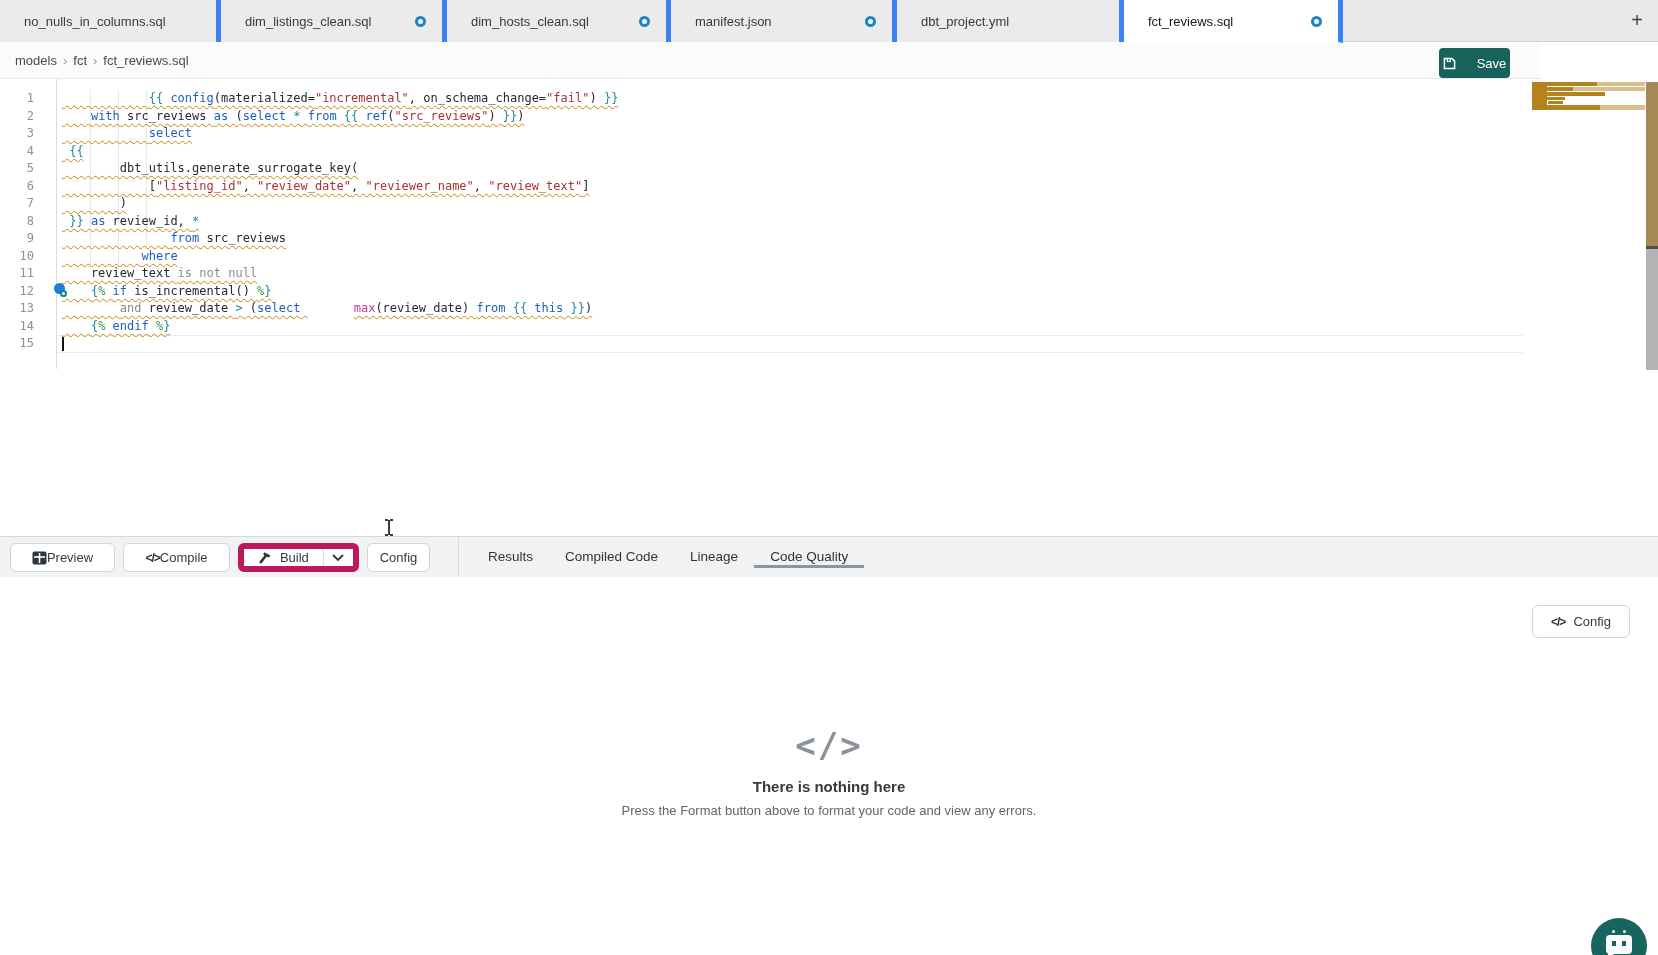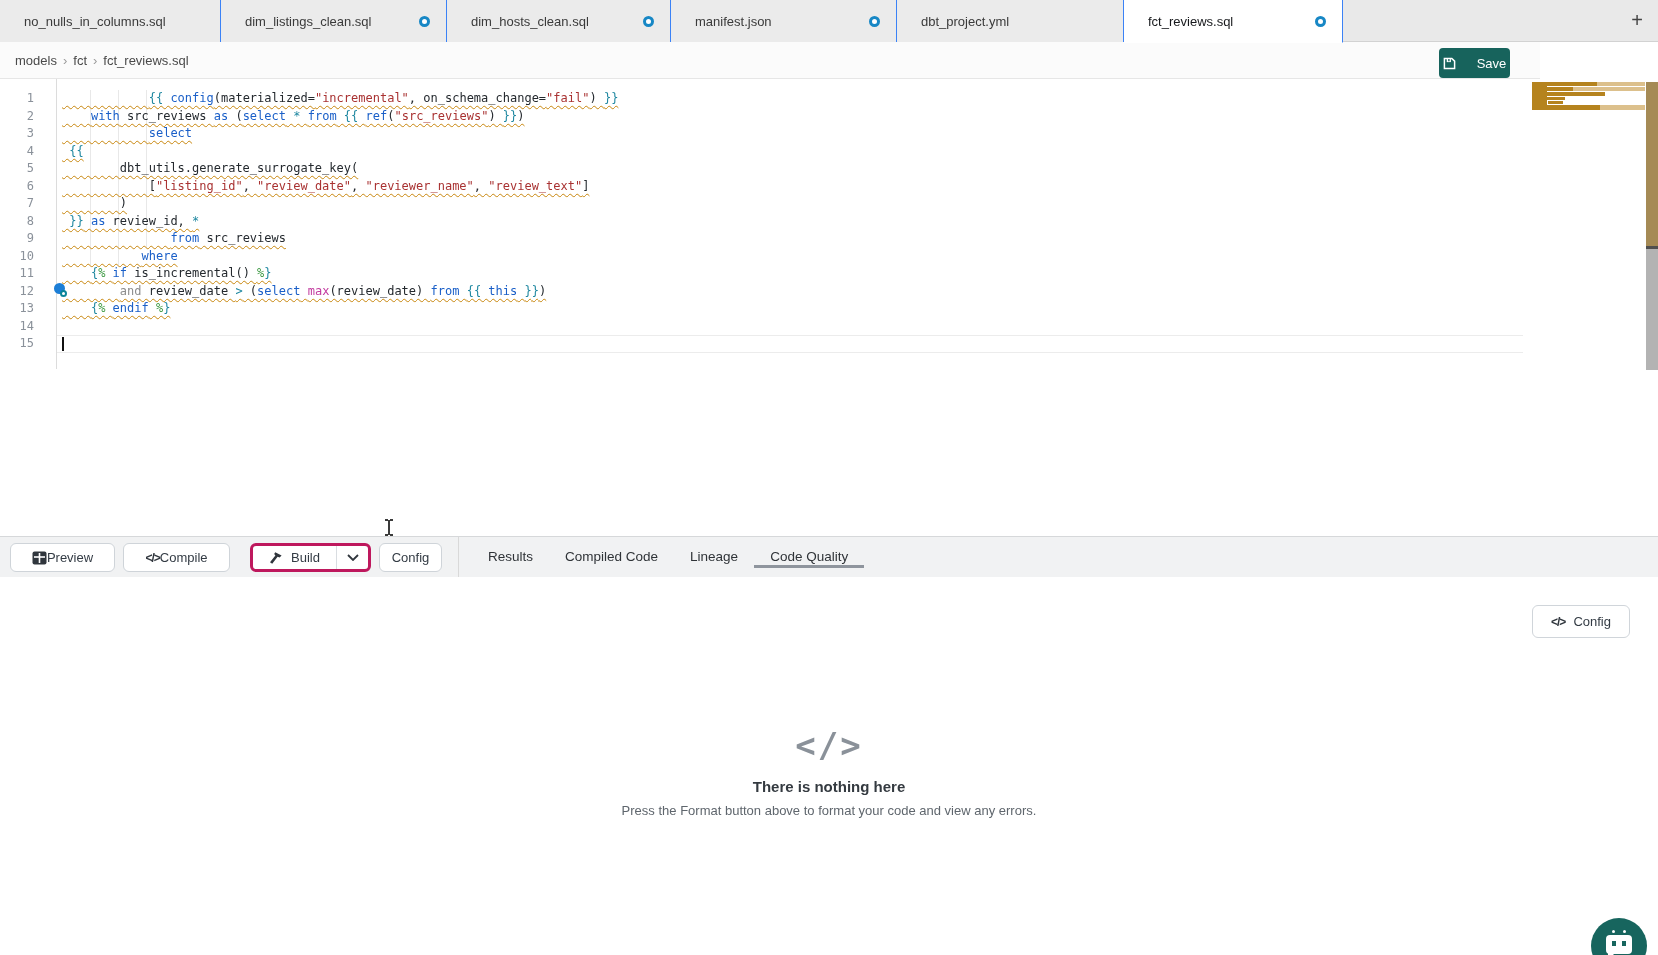--- a/index.html
+++ b/index.html
@@ -3,21 +3,21 @@
 <meta charset="utf-8">
 <style>
   * { margin:0; padding:0; box-sizing:border-box; }
   html,body { width:1658px; height:955px; overflow:hidden; background:#fff;
     font-family:"Liberation Sans", sans-serif; }
 
   
   .tabbar { position:absolute; left:0; top:0; width:1658px; height:42px;
     background:#e9e9e9; border-bottom:1px solid #d2d2d2; display:flex; }
   .ftab { position:relative; height:42px; display:flex; align-items:center;
-    padding-left:24px; border-right:1px solid #3b82f6; background:#ebebeb;
+    padding-left:24px; border-right:5px solid #3b82f6; background:#ebebeb;
     font-size:13px; color:#3a3a3a; cursor:pointer; }
   .ftab.active { background:#fff; color:#17191c; border-bottom:1px solid #fff;
     height:43px; z-index:2; }
   .ftab .dot { position:absolute; right:16px; top:16px; width:11px; height:11px;
     border-radius:50%; border:3px solid #1787c5; background:#fff; }
   .plus { position:absolute; right:8px; top:8px; width:26px; height:26px;
     font-size:20px; color:#444; text-align:center; line-height:25px; cursor:pointer; }
 
   
   .crumbbar { position:absolute; left:0; top:42px; width:1540px; height:37px;
@@ -35,21 +35,21 @@
   .gutter { position:absolute; left:0; top:11px; width:56px; }
   .gutter-border { position:absolute; left:56px; top:0; width:1px; height:290px; background:#dcdcdc; }
   .gnum { height:17.5px; line-height:17.5px; width:34px; text-align:right;
     color:#8a919a; font-size:12px; }
   .codecol { position:absolute; left:62px; top:11px; }
   .cline { height:17.5px; line-height:17.5px; white-space:pre; cursor:text; }
   .squig { text-decoration:underline; text-decoration-style:wavy;
     text-decoration-color:#c8860d; text-decoration-thickness:1px; text-underline-offset:3px; }
   .tok-t { color:#24292e; } .tok-k { color:#1a5fc8; } .tok-s { color:#a93232; }
   .tok-j { color:#1e87a0; } .tok-g { color:#3d9a43; } .tok-gr { color:#8c8c8c; }
-  .tok-m { color:#c23a9e; }
+  .tok-m { color:#c23a9e;margin-left:46px; }
   .activeline { position:absolute; left:57px; top:256px; width:1466px; height:17.5px;
     border-top:1px solid #ececec; border-bottom:1px solid #ececec; }
   .caret { position:absolute; left:62px; top:258px; width:2px; height:14px; background:#111; }
   .iguide { position:absolute; width:1px; background:#e8e8e8; }
   .sugg-icon { position:absolute; left:54px; top:204px; width:16px; height:16px; cursor:pointer; }
   .sugg-icon .big { position:absolute; left:0; top:0; width:11px; height:11px;
     border-radius:50%; background:#1c7ed6; }
   .sugg-icon .small { position:absolute; left:6px; top:7px; width:7px; height:7px;
     border-radius:50%; border:2px solid #0c8599; background:#fff; }
   .mousebeam { position:absolute; left:385px; top:440px; width:9px; height:17px; }
@@ -65,22 +65,22 @@
 
   
   .band { position:absolute; left:0; top:536px; width:1658px; height:41px;
     background:#f1f2f3; border-top:1px solid #d6d8da; }
   .toolbtns { position:absolute; left:10px; top:6px; display:flex; gap:8px; }
   .tbtn { height:29px; background:#fff; border:1px solid #cfd4d9; border-radius:6px;
     display:flex; align-items:center; justify-content:center; 
     font-size:13px; color:#333b44; cursor:pointer; }
   .tbtn svg { display:block; }
   .codeglyph { font-weight:bold; font-size:12px; color:#30363d; letter-spacing:-1px; }
-  .splitwrap { display:flex; height:29px; background:#fff; border:3px solid #be185d;
-    border-radius:6px; overflow:hidden;margin-left:12px; }
+  .splitwrap { display:flex; height:29px; background:#fff; border:6px solid #be185d;
+    border-radius:6px; overflow:hidden; }
   .split-main { width:87px; display:flex; align-items:center; justify-content:center;
     gap:8px; font-size:13px; color:#333b44; border-right:1px solid #d9dde1; cursor:pointer; }
   .split-arrow { width:32px; display:flex; align-items:center; justify-content:center; cursor:pointer; }
   .vdiv { position:absolute; left:458px; top:0; width:1px; height:40px; background:#d9d9d9; }
   .btabs { position:absolute; left:472px; top:0; height:40px; display:flex; }
   .btab { height:30px; line-height:40px; padding:0 16px; font-size:13.5px;
     color:#2f3337; cursor:pointer; position:relative; }
   .btab.active::after { content:""; position:absolute; left:0; right:0; bottom:-1px;
     height:3px; background:#8f959d; }
 
@@ -182,20 +182,21 @@
       <div class="cline"><span class="squig"><span class="tok-t">            </span><span class="tok-j">{{</span><span class="tok-t"> </span><span class="tok-k">config</span><span class="tok-t">(materialized=</span><span class="tok-s">"incremental"</span><span class="tok-t">, on_schema_change=</span><span class="tok-s">"fail"</span><span class="tok-t">) </span><span class="tok-j">}}</span></span></div>
       <div class="cline"><span class="squig"><span class="tok-t">    </span><span class="tok-k">with</span><span class="tok-t"> src_reviews </span><span class="tok-k">as</span><span class="tok-t"> (</span><span class="tok-k">select</span><span class="tok-t"> </span><span class="tok-j">*</span><span class="tok-t"> </span><span class="tok-k">from</span><span class="tok-t"> </span><span class="tok-j">{{</span><span class="tok-t"> </span><span class="tok-k">ref</span><span class="tok-t">(</span><span class="tok-s">"src_reviews"</span><span class="tok-t">) </span><span class="tok-j">}}</span><span class="tok-t">)</span></span></div>
       <div class="cline"><span class="squig"><span class="tok-t">            </span><span class="tok-k">select</span></span></div>
       <div class="cline"><span class="squig"><span class="tok-t"> </span><span class="tok-j">{{</span></span></div>
       <div class="cline"><span class="squig"><span class="tok-t">        dbt_utils.generate_surrogate_key(</span></span></div>
       <div class="cline"><span class="squig"><span class="tok-t">            [</span><span class="tok-s">"listing_id"</span><span class="tok-t">, </span><span class="tok-s">"review_date"</span><span class="tok-t">, </span><span class="tok-s">"reviewer_name"</span><span class="tok-t">, </span><span class="tok-s">"review_text"</span><span class="tok-t">]</span></span></div>
       <div class="cline"><span class="squig"><span class="tok-t">        )</span></span></div>
       <div class="cline"><span class="squig"><span class="tok-t"> </span><span class="tok-j">}}</span><span class="tok-t"> </span><span class="tok-k">as</span><span class="tok-t"> review_id, </span><span class="tok-j">*</span></span></div>
       <div class="cline"><span class="squig"><span class="tok-t">               </span><span class="tok-k">from</span><span class="tok-t"> src_reviews</span></span></div>
       <div class="cline"><span class="squig"><span class="tok-t">           </span><span class="tok-k">where</span></span></div>
+      <div class="cline"><span class="squig"><span class="tok-t">    review_text </span><span class="tok-gr">is</span><span class="tok-t"> </span><span class="tok-gr">not</span><span class="tok-t"> </span><span class="tok-gr">null</span></span></div>
       <div class="cline"><span class="squig"><span class="tok-t">    </span><span class="tok-j">{</span><span class="tok-g">%</span><span class="tok-t"> </span><span class="tok-k">if</span><span class="tok-t"> is_incremental() </span><span class="tok-g">%</span><span class="tok-j">}</span></span></div>
       <div class="cline"><span class="squig"><span class="tok-t">        </span><span class="tok-gr">and</span><span class="tok-t"> review_date </span><span class="tok-j">&gt;</span><span class="tok-t"> (</span><span class="tok-k">select</span><span class="tok-t"> </span><span class="tok-m">max</span><span class="tok-t">(review_date) </span><span class="tok-k">from</span><span class="tok-t"> </span><span class="tok-j">{{</span><span class="tok-t"> </span><span class="tok-k">this</span><span class="tok-t"> </span><span class="tok-j">}}</span><span class="tok-t">)</span></span></div>
       <div class="cline"><span class="squig"><span class="tok-t">    </span><span class="tok-j">{</span><span class="tok-g">%</span><span class="tok-t"> </span><span class="tok-k">endif</span><span class="tok-t"> </span><span class="tok-g">%</span><span class="tok-j">}</span></span></div>
       <div class="cline"><span></span></div>
     </div>
   <div class="sugg-icon">
     <div class="big"></div>
       <div class="small"></div>
   </div>
   <div class="caret"></div>

